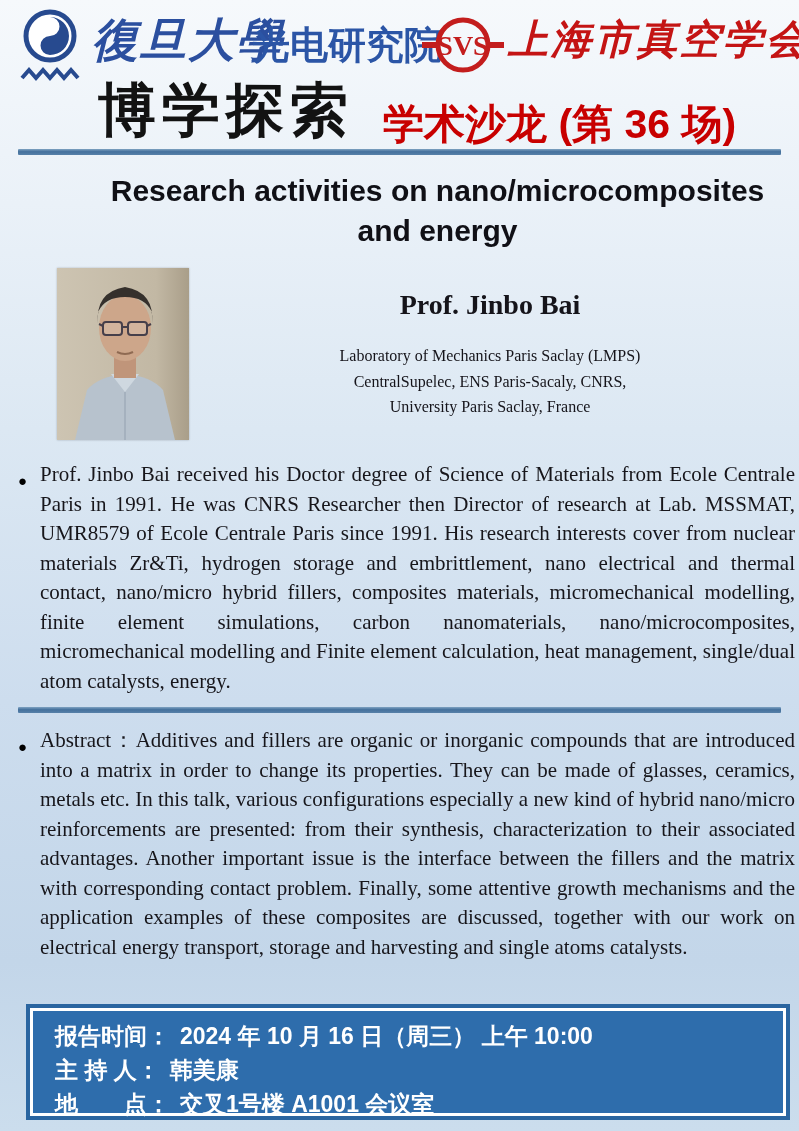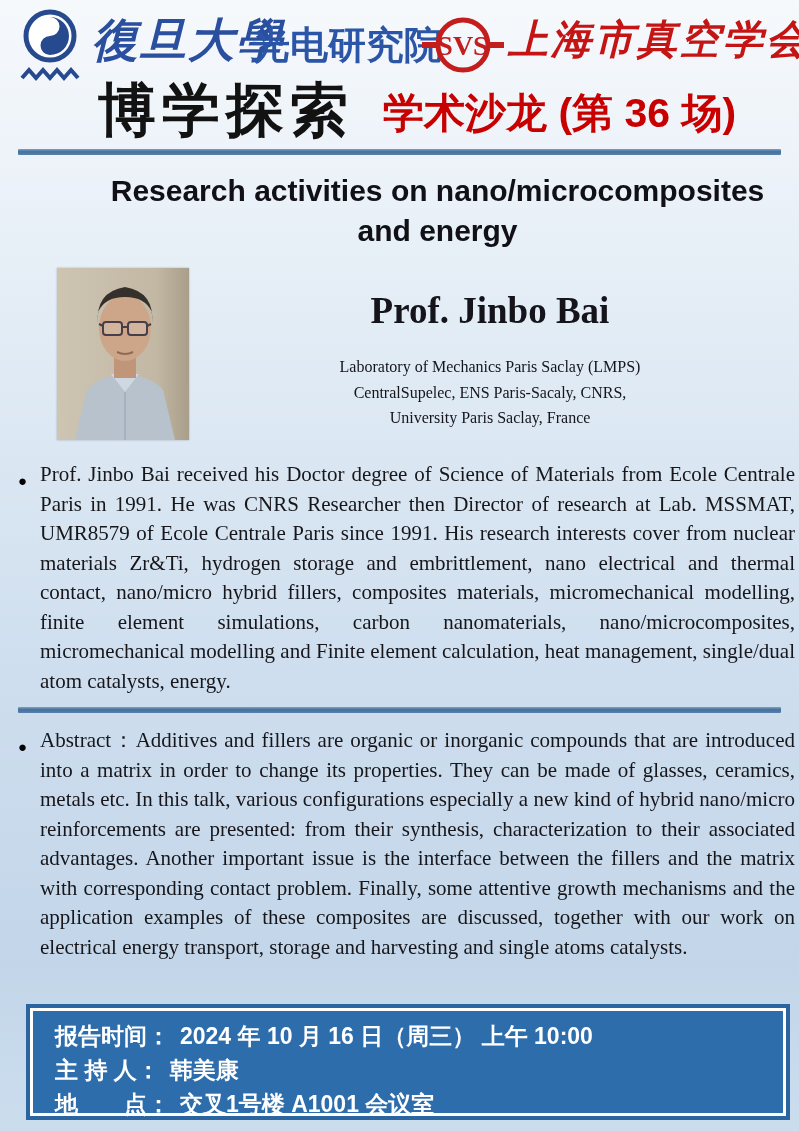--- a/index.html
+++ b/index.html
@@ -34,21 +34,21 @@
     color: #c41414; letter-spacing: 3px; white-space: nowrap;
   }
   .hdr-row2 { position: absolute; left: 0; top: 70px; width: 667px; height: 80px; }
   .calligraphy {
     position: absolute; left: 98px; top: 2px;
     font-family: "Liberation Serif", serif;
     font-size: 58px; font-weight: bold;
     color: #121212; letter-spacing: 6px; white-space: nowrap;
   }
   .series-title {
-    position: absolute; left: 383px; top: 16px;
+    position: absolute; left: 383px; top: 27px;
     font-size: 41px; font-weight: bold;
     color: #c80000; white-space: nowrap;
   }
   .divider {
     position: absolute; left: 18px; width: 763px; height: 6px;
     background: linear-gradient(180deg, #7fa3c2 0%, #44709c 45%, #5781a9 100%);
     border-radius: 1px;
   }
   .divider-top { top: 149px; }
   .divider-mid { top: 707px; }
@@ -60,21 +60,21 @@
   }
   
   .photo {
     position: absolute; left: 57px; top: 268px; width: 132px; height: 172px;
     box-shadow: 0 0 2px rgba(0,0,0,0.25);
   }
   .speaker-block {
     position: absolute; left: 200px; top: 289px; width: 580px;
     text-align: center; font-family: "Liberation Serif", serif; color: #15141a;
   }
-  .speaker-name { font-size: 37px; font-weight: bold; }
+  .speaker-name { font-size: 28px; font-weight: bold; }
   .speaker-aff { margin-top: 22px; font-size: 16px; line-height: 25.5px; }
   
   .para {
     position: absolute; left: 14px; width: 781px;
     padding-left: 26px; box-sizing: border-box;
     font-family: "Liberation Serif", serif;
     font-size: 21px; line-height: 29.5px; color: #17161b;
     text-align: justify;
   }
   .para .bullet {

